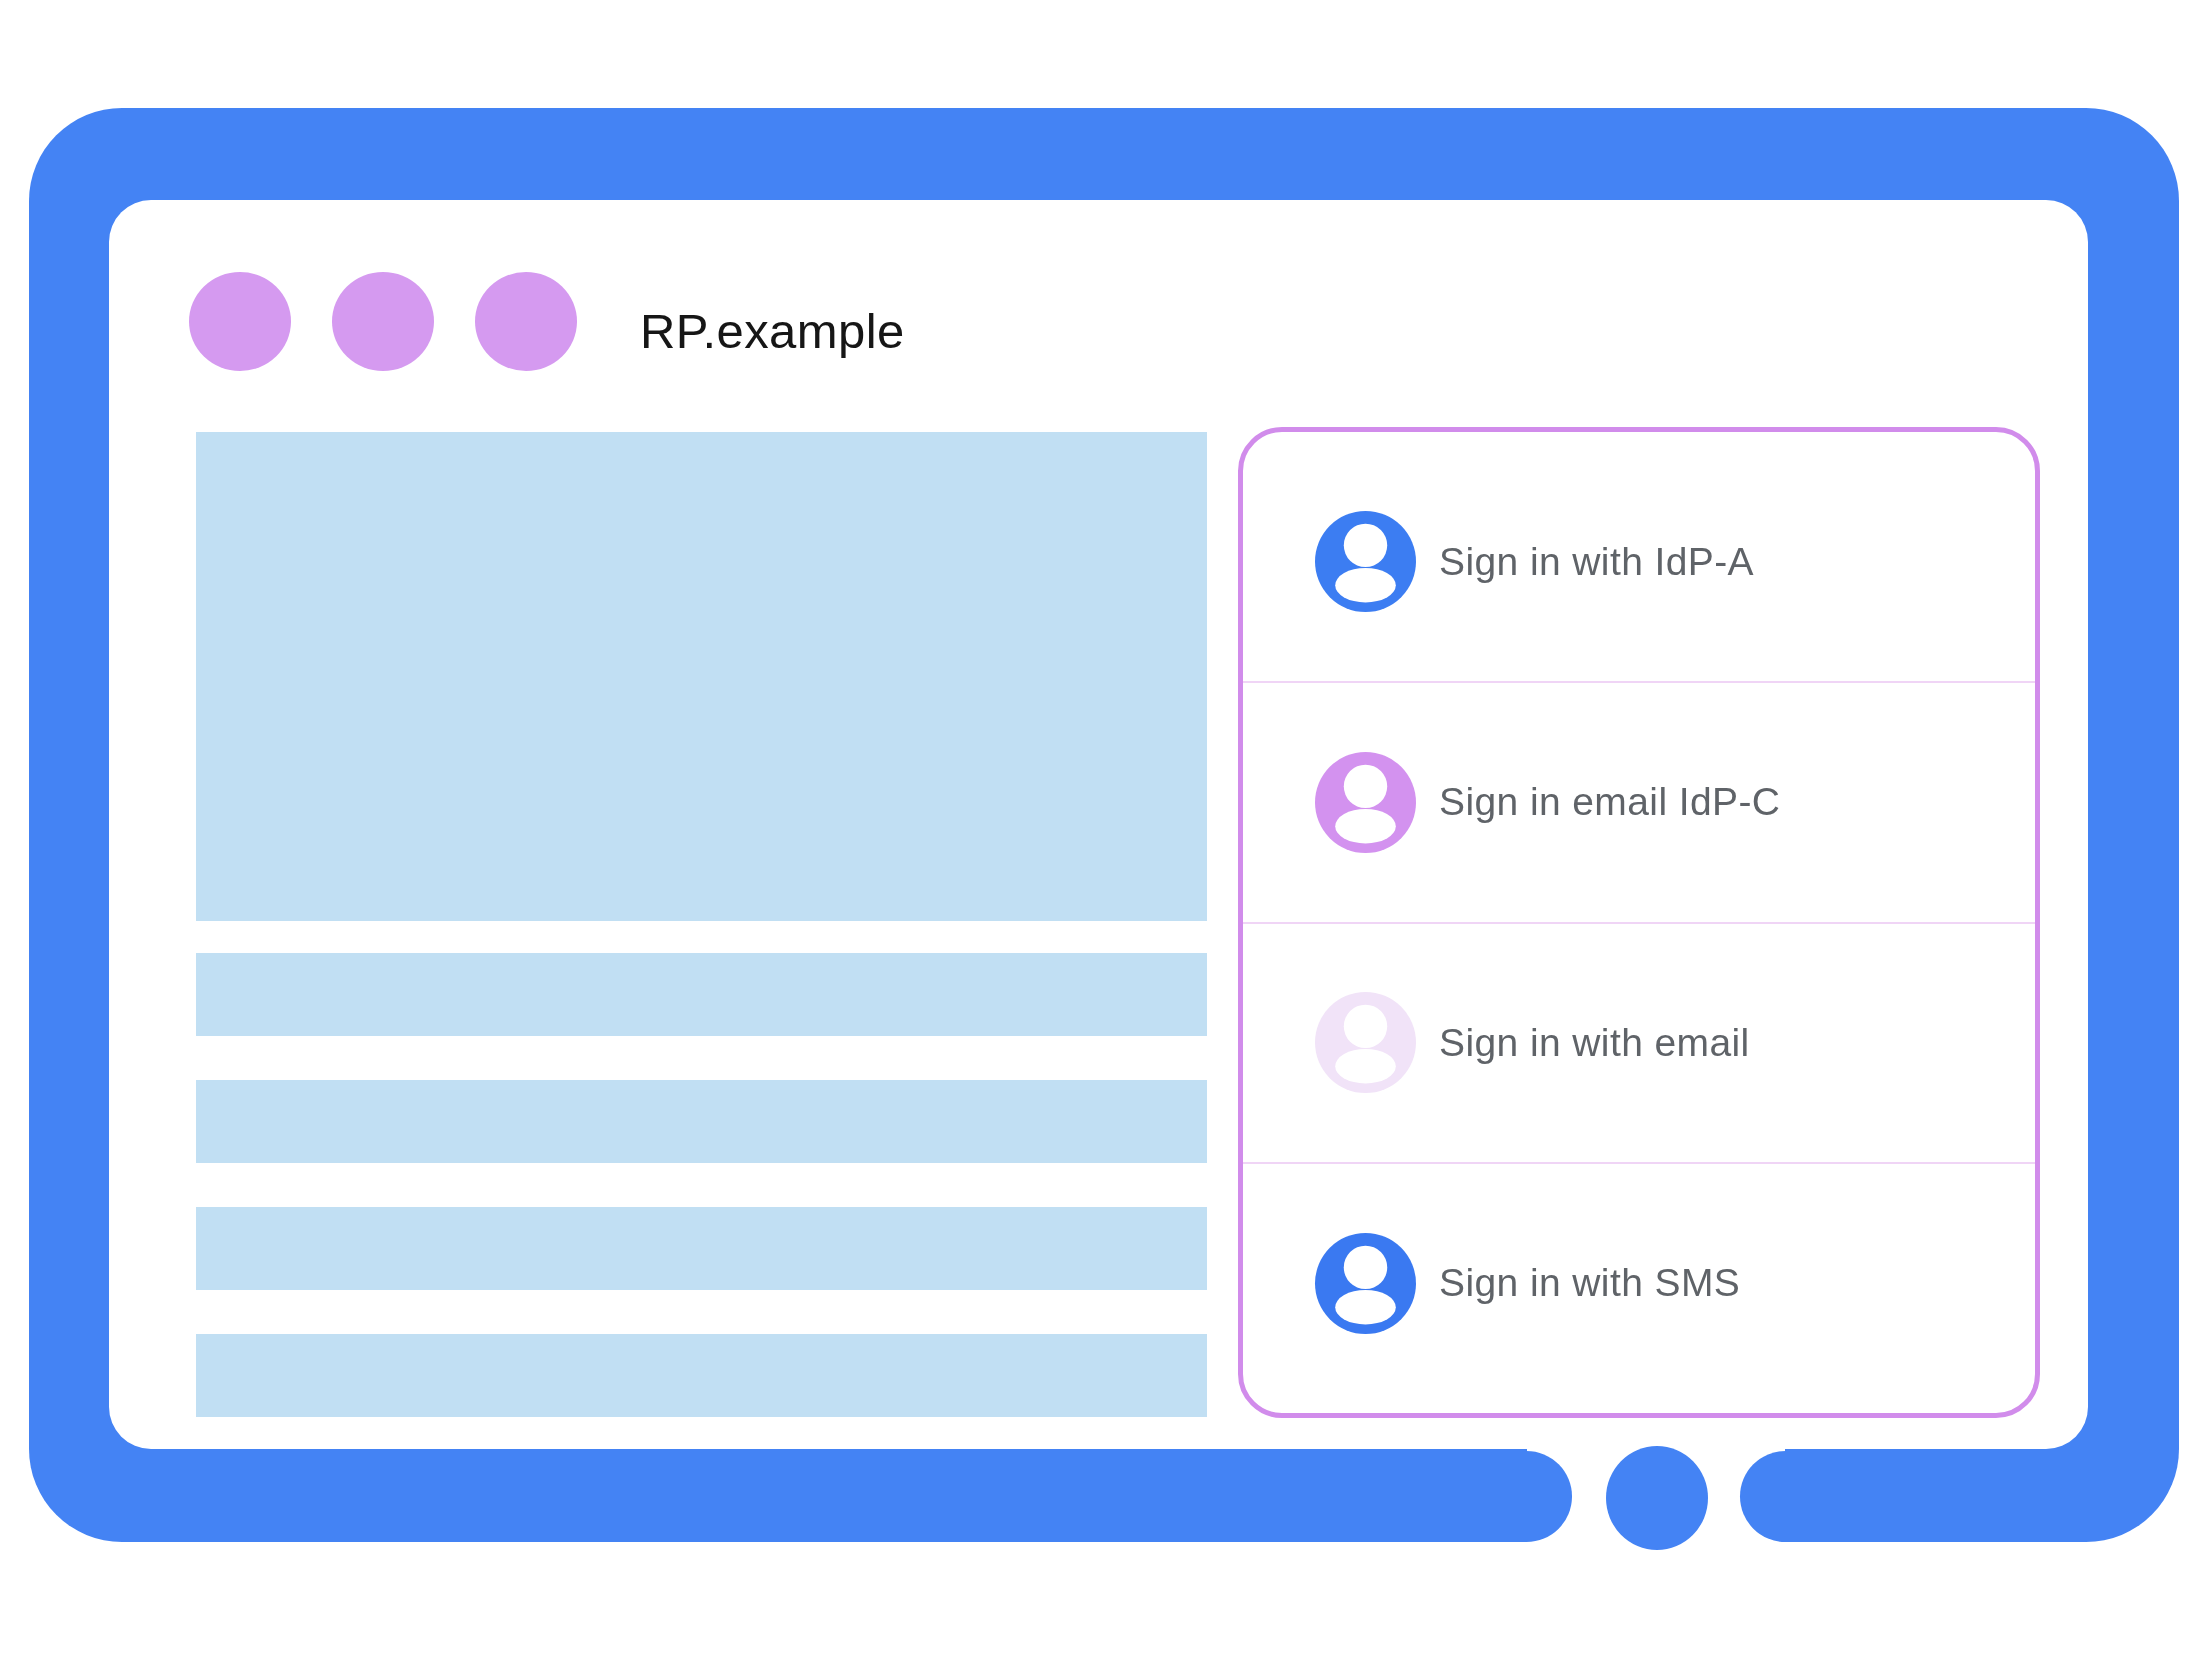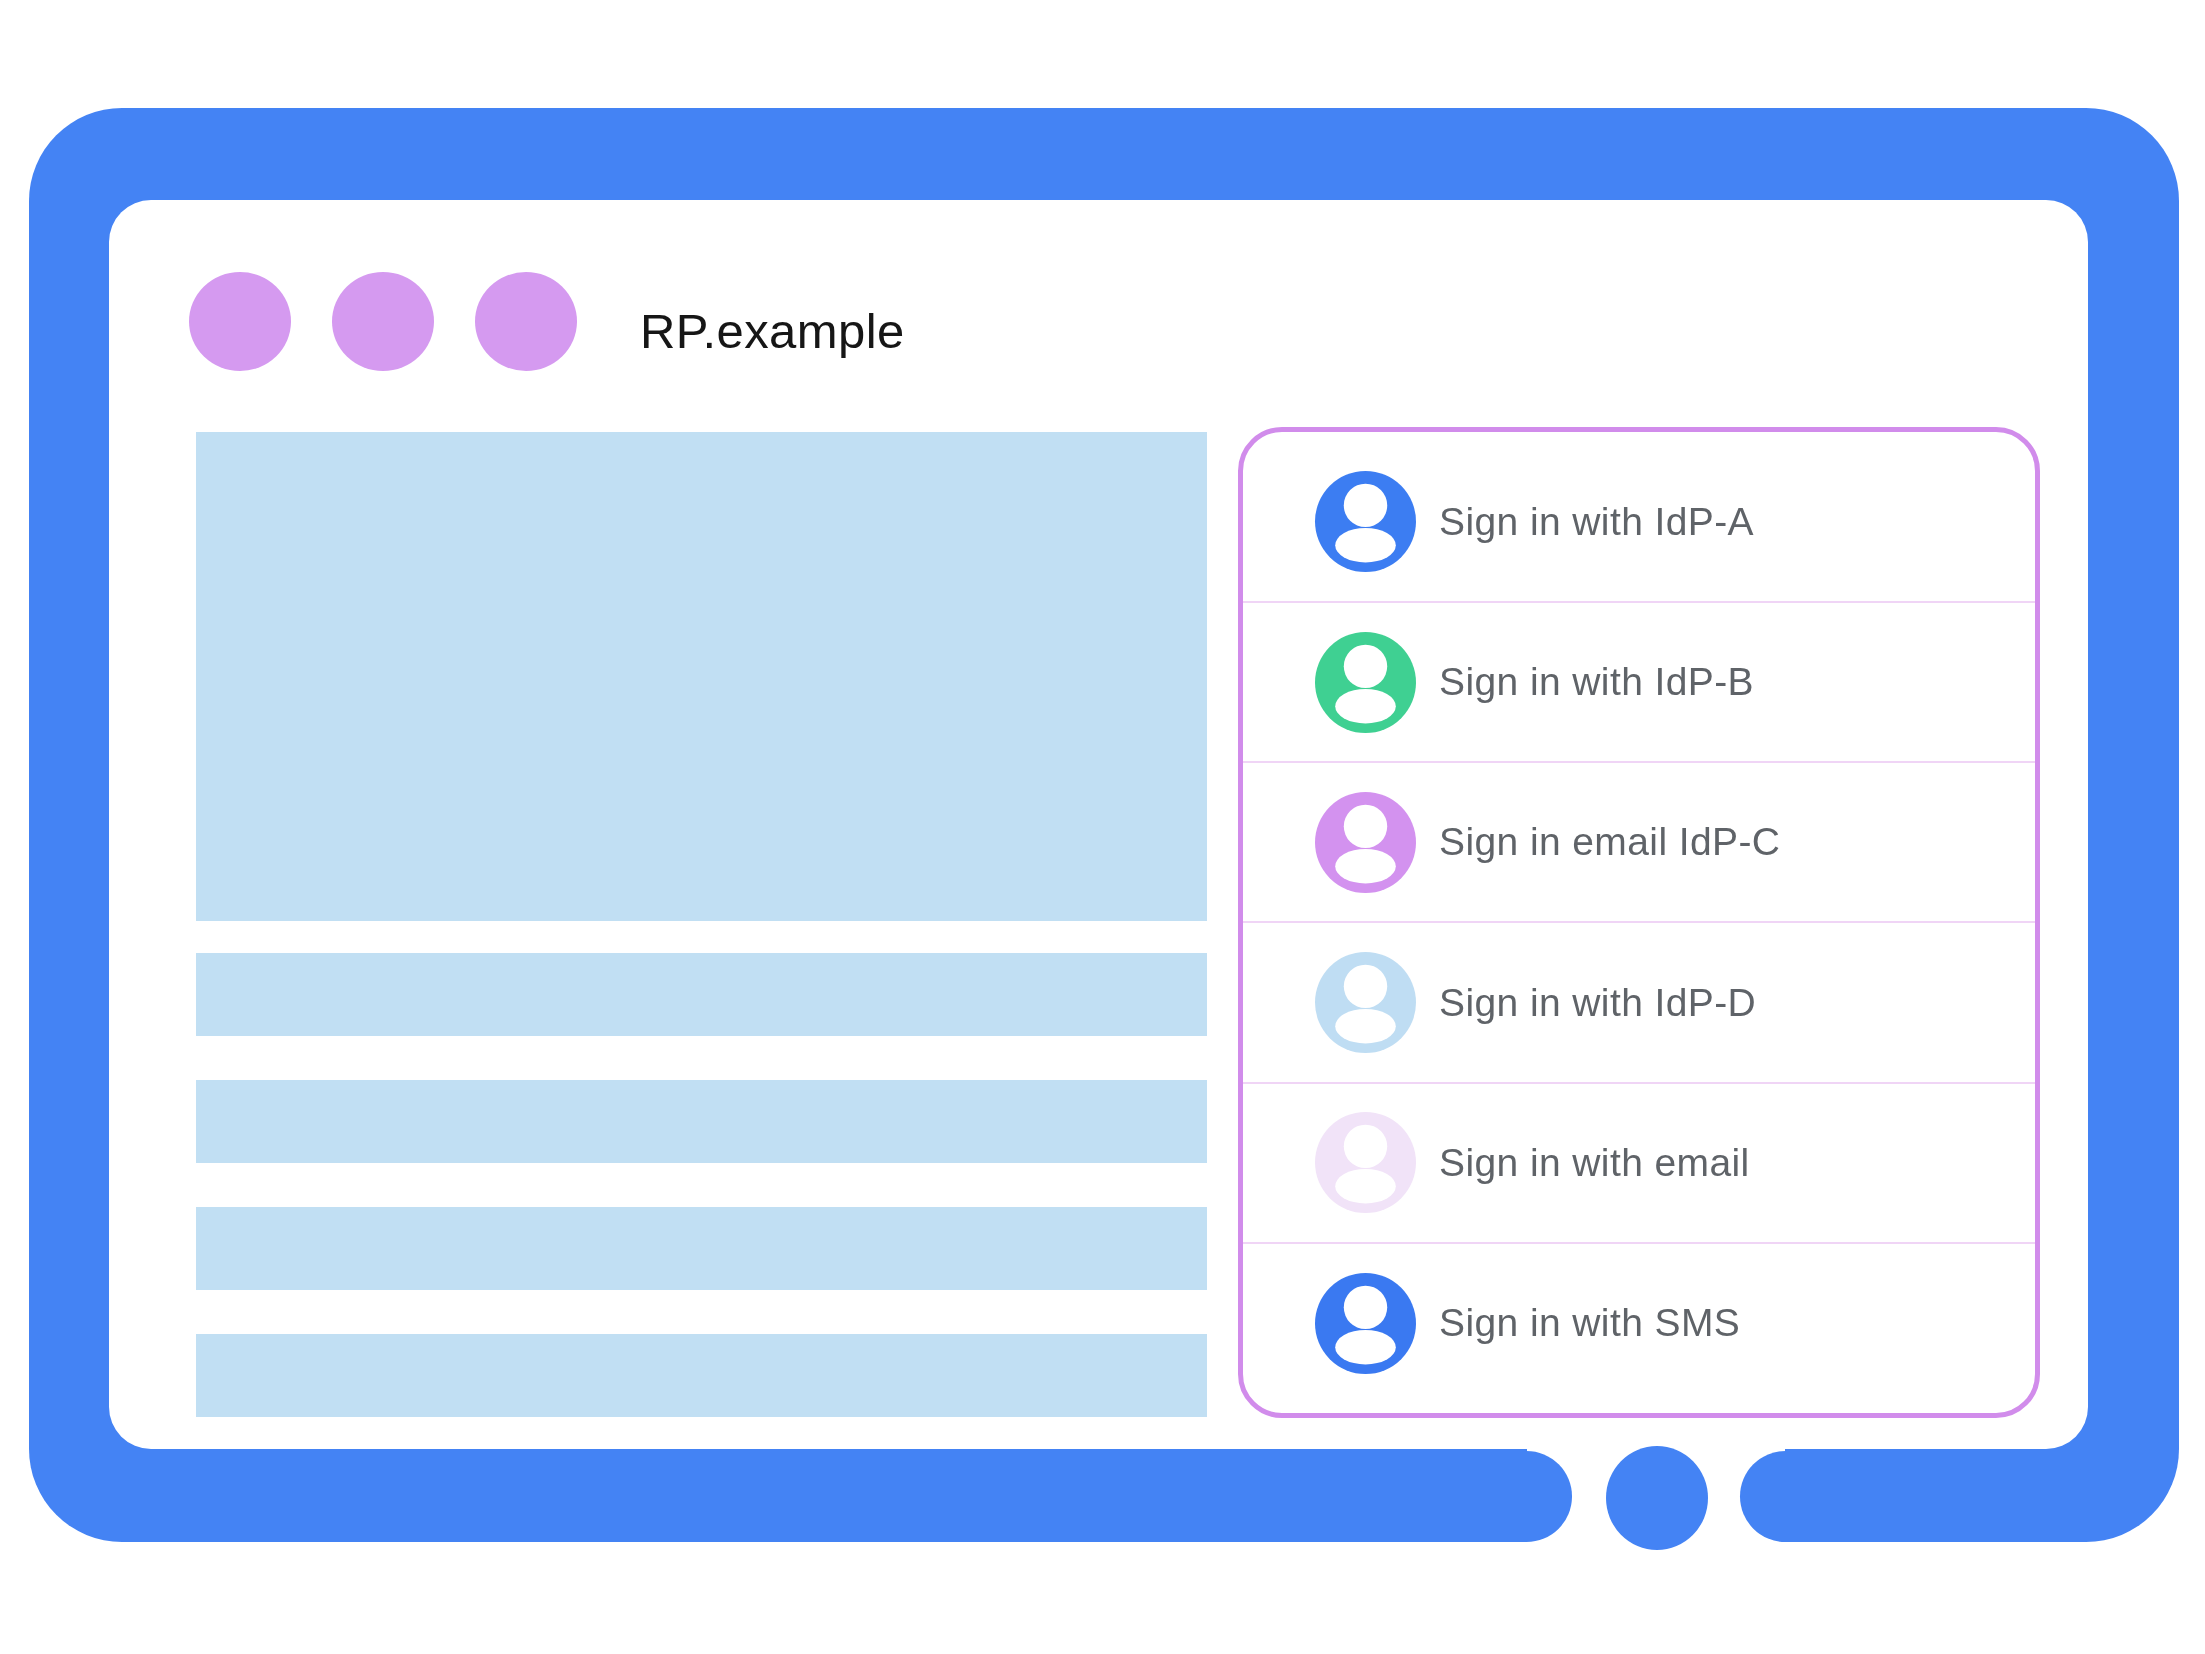--- a/index.html
+++ b/index.html
@@ -149,49 +149,31 @@
     <div class="signin-row">
       <div class="avatar" style="background: rgb(60, 125, 242);">
         <svg viewBox="0 0 100 100">
             <circle cx="50" cy="34" r="21.5" fill="#ffffff"></circle>
             <ellipse cx="50" cy="73.5" rx="30" ry="17" fill="#ffffff"></ellipse>
           </svg>
       </div>
       <div class="signin-label">Sign in with IdP-A</div>
     </div>
 
-    <div class="signin-row">
-      <div class="avatar" style="background: rgb(63, 208, 146);">
-        <svg viewBox="0 0 100 100">
-            <circle cx="50" cy="34" r="21.5" fill="#ffffff"></circle>
-            <ellipse cx="50" cy="73.5" rx="30" ry="17" fill="#ffffff"></ellipse>
-          </svg>
-      </div>
-      <div class="signin-label">Sign in with IdP-B</div>
-    </div>
 
     <div class="signin-row">
       <div class="avatar" style="background: rgb(211, 146, 239);">
         <svg viewBox="0 0 100 100">
             <circle cx="50" cy="34" r="21.5" fill="#ffffff"></circle>
             <ellipse cx="50" cy="73.5" rx="30" ry="17" fill="#ffffff"></ellipse>
           </svg>
       </div>
       <div class="signin-label">Sign in email IdP-C</div>
     </div>
 
-    <div class="signin-row">
-      <div class="avatar" style="background: rgb(191, 221, 243);">
-        <svg viewBox="0 0 100 100">
-            <circle cx="50" cy="34" r="21.5" fill="#ffffff"></circle>
-            <ellipse cx="50" cy="73.5" rx="30" ry="17" fill="#ffffff"></ellipse>
-          </svg>
-      </div>
-      <div class="signin-label">Sign in with IdP-D</div>
-    </div>
 
 
     <div class="signin-row">
       <div class="avatar" style="background: rgb(241, 227, 248);">
         <svg viewBox="0 0 100 100">
             <circle cx="50" cy="34" r="21.5" fill="#ffffff"></circle>
             <ellipse cx="50" cy="73.5" rx="30" ry="17" fill="#ffffff"></ellipse>
           </svg>
       </div>
       <div class="signin-label">Sign in with email</div>

